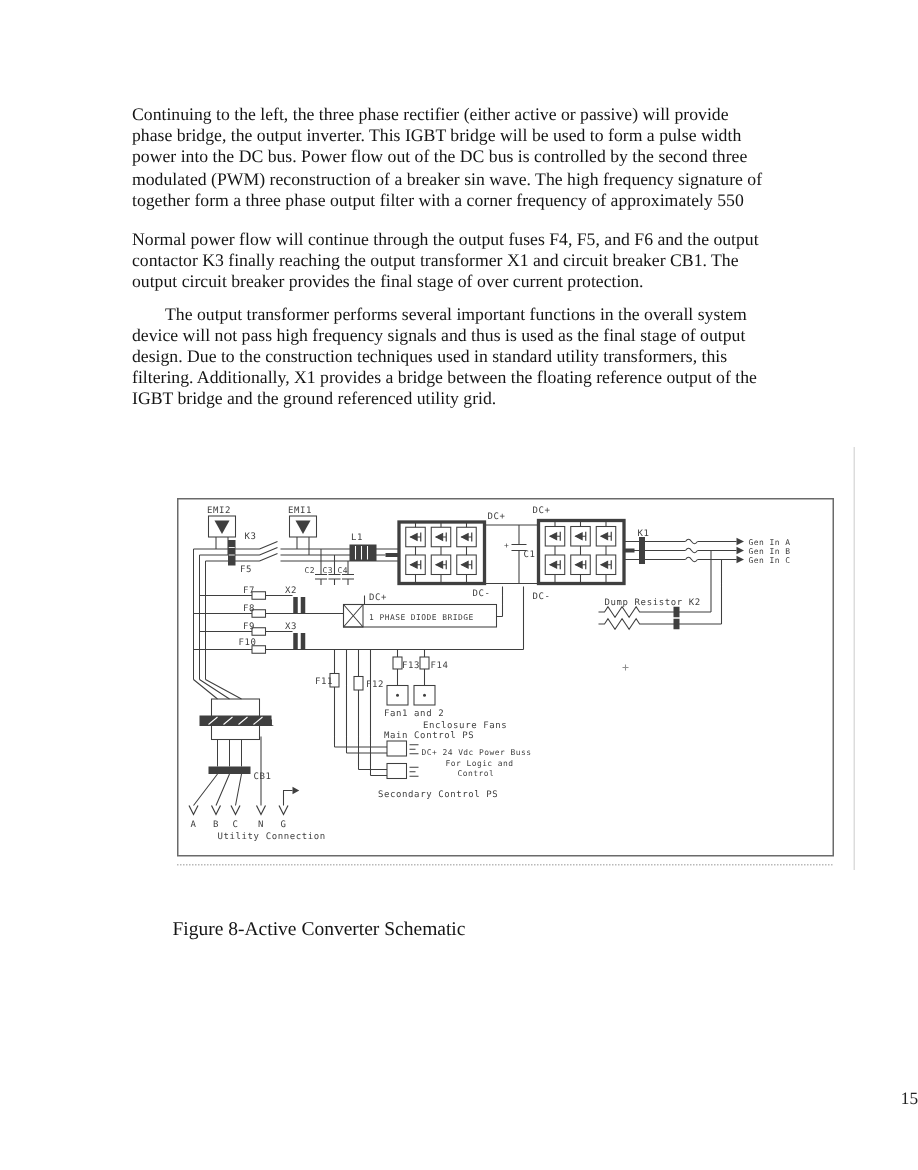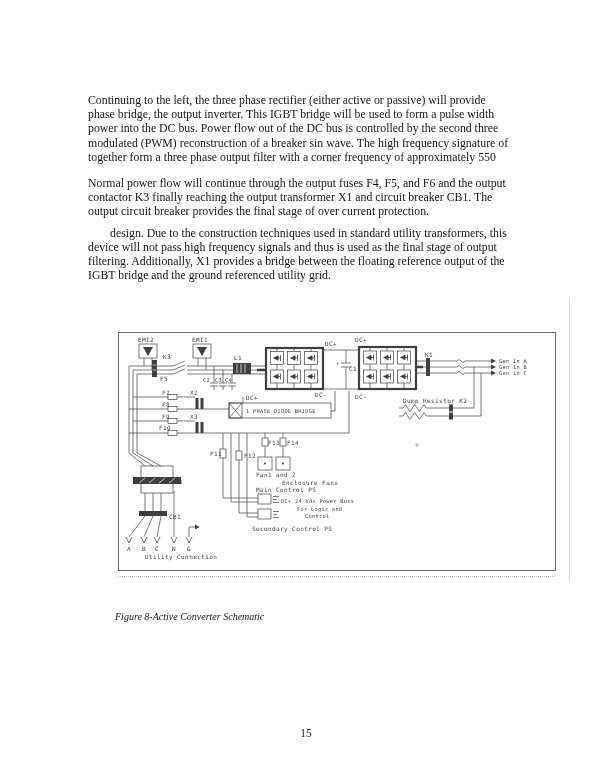--- a/index.html
+++ b/index.html
@@ -1,34 +1,34 @@
 <!DOCTYPE html>
 <html style="--ink: #3f3f3f;"><head>
 <meta charset="utf-8">
 <style>
   html,body{margin:0;padding:0;}
   body{
     width:612px;height:780px;position:relative;background:#ffffff;
     font-family:"Liberation Serif", serif;color:#141414;overflow:hidden;
   }
   .textblock{position:absolute;left:88px;top:69px;width:470px;}
-  .para{font-size:11.8px;line-height:14.2px;color:#151515;margin-top:24px;}
+  .para{font-size:11.8px;line-height:14.2px;color:#151515;}
   .para > div{white-space:nowrap;}
   .para.p2{margin-top:12px;}
   .para.p3{margin-top:7px;}
   .para.indent-first > div:first-child{text-indent:22px;}
   .schematic{
     position:absolute;left:118px;top:332px;width:436px;height:237px;
     border:1px solid #6a6a6a;background:#fff;box-sizing:content-box;
   }
   svg{display:block;color:var(--ink,#3f3f3f);}
   .slbl{font-family:"DejaVu Sans Mono", monospace;font-size:6px;letter-spacing:.4px;fill:currentColor;}
   .slbl-sm{font-family:"DejaVu Sans Mono", monospace;font-size:5.3px;letter-spacing:.3px;fill:currentColor;}
-  .caption{position:absolute;left:115px;top:611px;font-size:10px;color:#151515;font-style:italic;}
-  .pagenum{position:absolute;left:0;top:727px;width:612px;text-align:center;font-size:11.5px;color:#222;}
+  .caption{position:absolute;left:115px;top:611px;font-size:13px;color:#151515;}
+  .pagenum{position:absolute;left:0;top:727px;width:612px;text-align:right;font-size:11.5px;color:#222;}
   .scan-v{position:absolute;left:569px;top:298px;width:1px;height:282px;background:#c9c9c9;opacity:.65;}
   .scan-h{position:absolute;left:118px;top:576px;width:437px;height:0;border-top:1px dotted #a8a8a8;opacity:.8;}
 </style>
 </head>
 <body>
 
 <div>
 
   <div class="textblock">
     <div class="para p1">
@@ -37,22 +37,23 @@
         <div>power into the DC bus.  Power flow out of the DC bus is controlled by the second three</div>
         <div>modulated (PWM) reconstruction of a breaker sin wave.  The high frequency signature of</div>
         <div>together form a three phase output filter with a corner frequency of approximately 550</div>
       </div>
     <div class="para p2">
         <div>Normal power flow will continue through the output fuses F4, F5, and F6 and the output</div>
         <div>contactor K3 finally reaching the output transformer X1 and circuit breaker CB1.  The</div>
         <div>output circuit breaker provides the final stage of over current protection.</div>
       </div>
     <div class="para p3 indent-first">
+        <div>The output transformer performs several important functions in the overall system</div>
+        <div>device will not pass high frequency signals and thus is used as the final stage of output</div>
         <div>design.  Due to the construction techniques used in standard utility transformers, this</div>
-        <div>device will not pass high frequency signals and thus is used as the final stage of output</div>
         <div>filtering.  Additionally, X1 provides a bridge between the floating reference output of the</div>
         <div>IGBT bridge and the ground referenced utility grid.</div>
       </div>
   </div>
 
   <div class="schematic">
     <svg width="436" height="237" viewBox="0 0 436 237">
       <defs>
         <g id="cell">
           <rect width="13" height="13" fill="#fff" stroke="currentColor" stroke-width="0.7"></rect>

